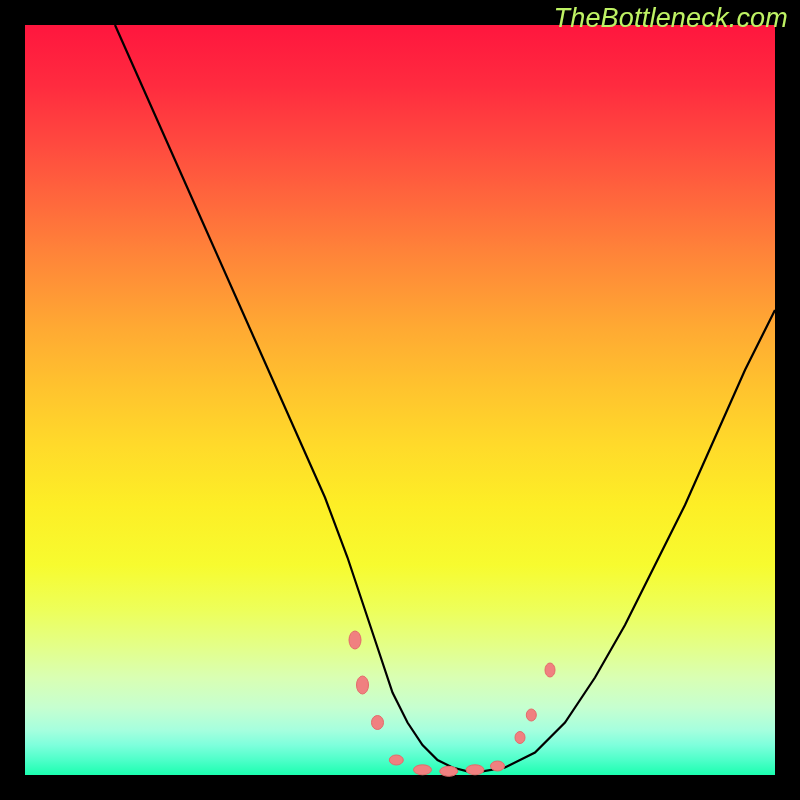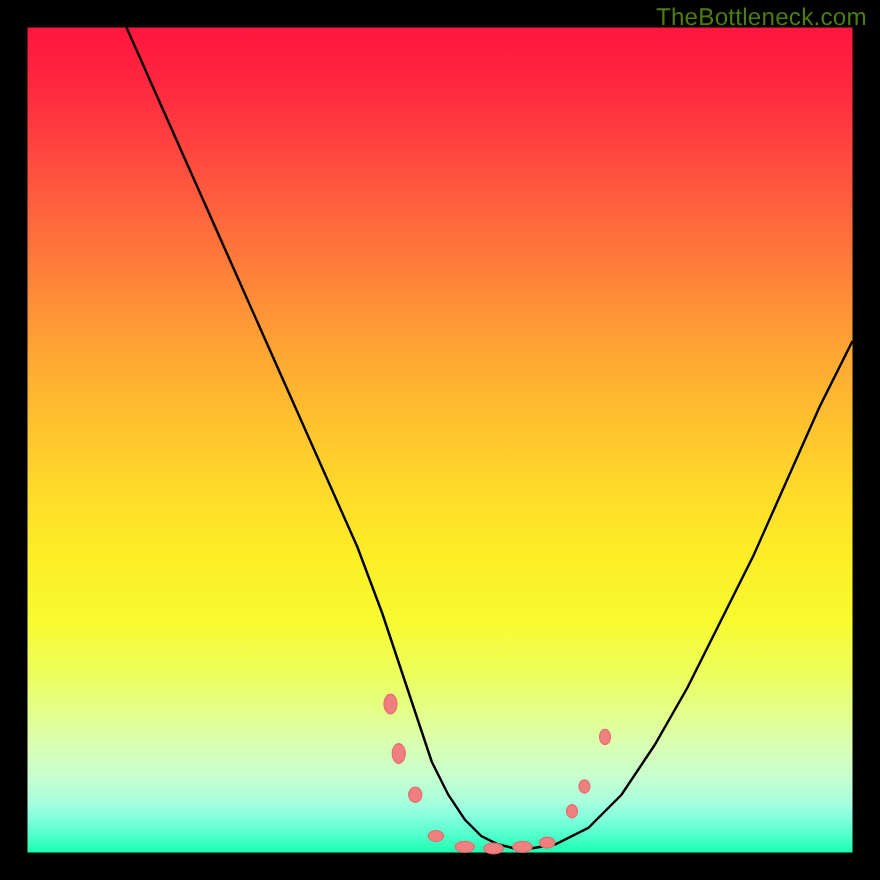--- a/index.html
+++ b/index.html
@@ -44,25 +44,26 @@
       #a6ffde 94%,
       #7effdc 96%,
       #4effc9 98%,
       #1bffb0 100%
     );
   }
   .watermark {
     position: absolute;
     top: 3px;
     right: 12px;
-    font-size: 22px;
+    font-size: 27px;
     font-weight: 500;
-    color: #4d7c0f;
+    color: #bef264;
     letter-spacing: 0.2px;
     user-select: none;
+    font-style: italic;
   }
   svg.curve {
     position: absolute;
     left: 0;
     top: 0;
     width: 750px;
     height: 750px;
     overflow: visible;
   }
   .curve path {

